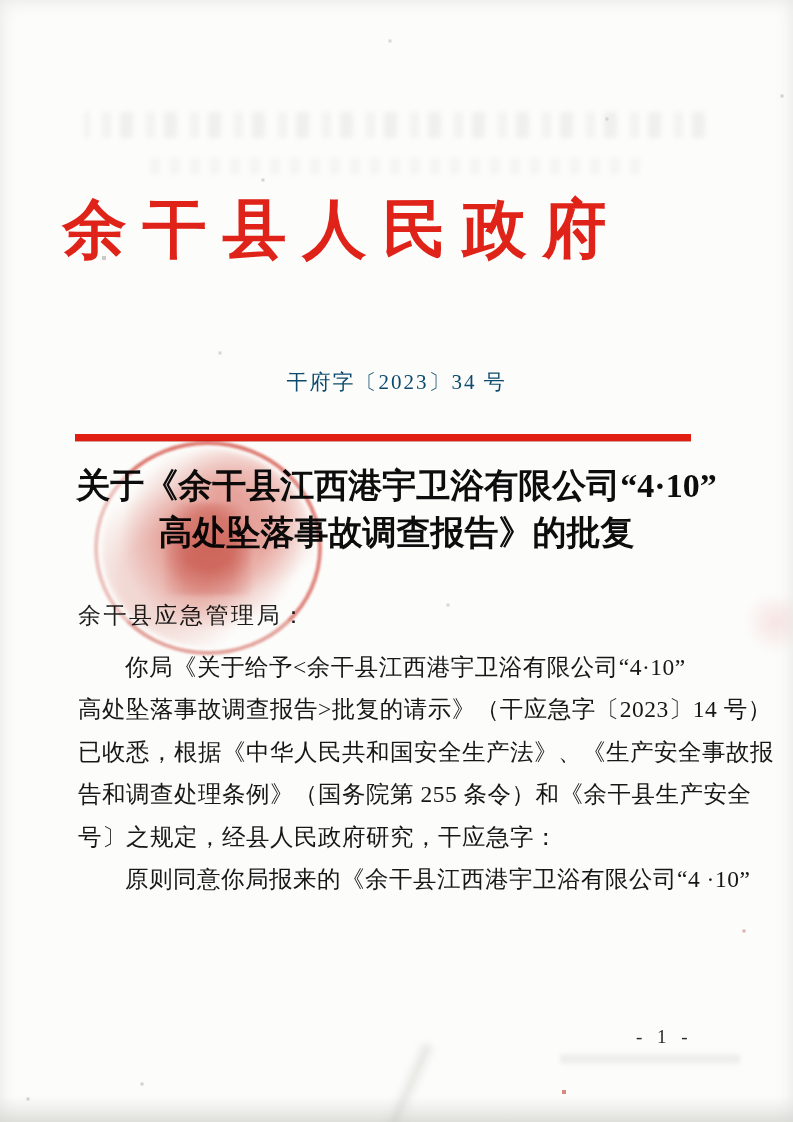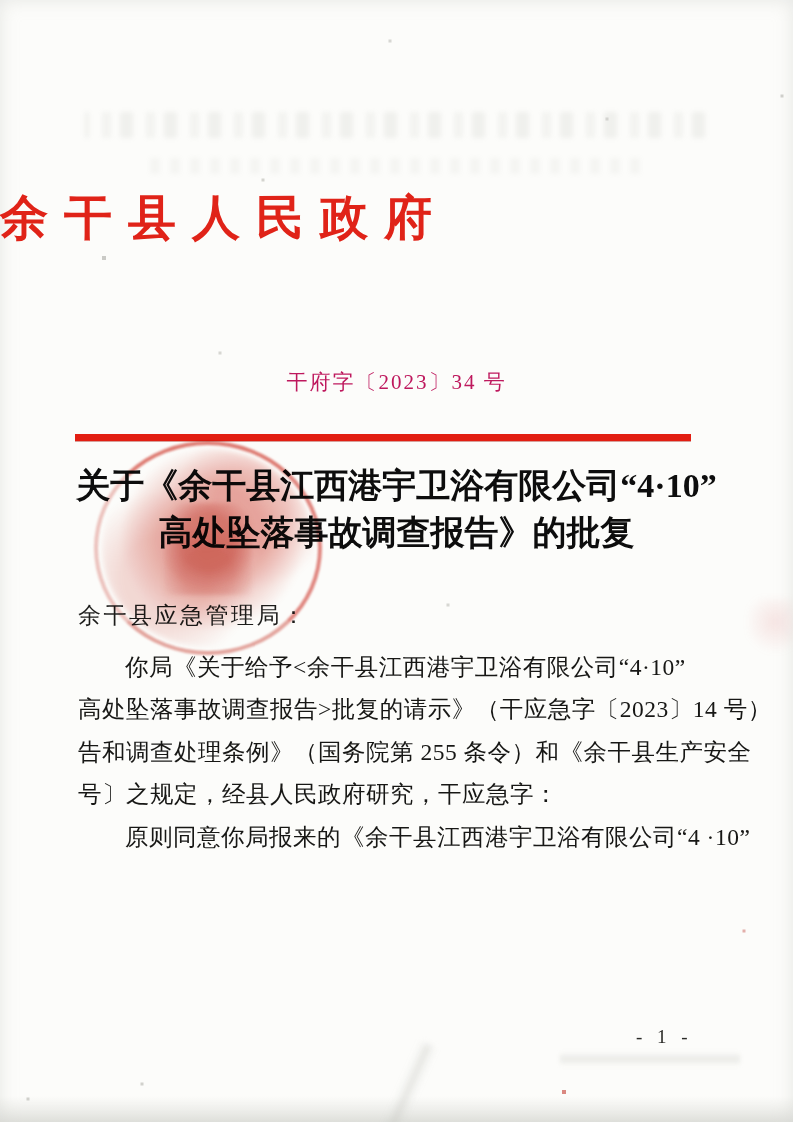--- a/index.html
+++ b/index.html
@@ -21,28 +21,29 @@
     filter:blur(2.4px);opacity:.55;transform:scaleX(-1);
   }
   .bleed2{
     position:absolute;left:150px;top:158px;width:500px;height:16px;
     background:repeating-linear-gradient(90deg,
       rgba(150,155,142,.14) 0 10px, transparent 10px 20px);
     filter:blur(2.5px);opacity:.5;
   }
   .issuer{
     position:absolute;left:0;top:186px;width:685px;
-    font-size:48px;font-weight:bold;
+    text-align:center;
+    font-size:64px;font-weight:bold;
     letter-spacing:16px;
     color:#e02318;
     white-space:nowrap;
   }
   .docnum{
     position:absolute;left:0;top:368px;width:793px;
-    text-align:center;font-size:21px;color:#be185d;
+    text-align:center;font-size:21px;color:#0c4a6e;
     letter-spacing:2px;
   }
   .rule{
     position:absolute;left:75px;top:434px;width:616px;height:7px;
     background:#e21e12;
     box-shadow:0 1px 0 rgba(160,20,10,.4);
   }
   .title{
     position:absolute;left:40px;top:462px;width:713px;
     text-align:center;color:#0d0d0d;
@@ -152,20 +153,21 @@
     <div class="ring"></div>
     <div class="mottle"></div>
     <div class="emblem"></div>
   </div>
 
   <div class="salutation">余干县应急管理局：</div>
 
   <div class="bodytext">
     <div class="line indent">你局《关于给予&lt;余干县江西港宇卫浴有限公司“4·10”</div>
     <div class="line">高处坠落事故调查报告&gt;批复的请示》（干应急字〔2023〕14 号）</div>
+    <div class="line">已收悉，根据《中华人民共和国安全生产法》、《生产安全事故报</div>
     <div class="line">告和调查处理条例》（国务院第 255 条令）和《余干县生产安全</div>
     <div class="line">号〕之规定，经县人民政府研究，干应急字：</div>
     <div class="line indent">原则同意你局报来的《余干县江西港宇卫浴有限公司“4 ·10”</div>
   </div>
 
   <div class="pageno">- 1 -</div>
 
   <div class="specks"></div>
   <div class="smudge"></div>
   <div class="crease1"></div>

